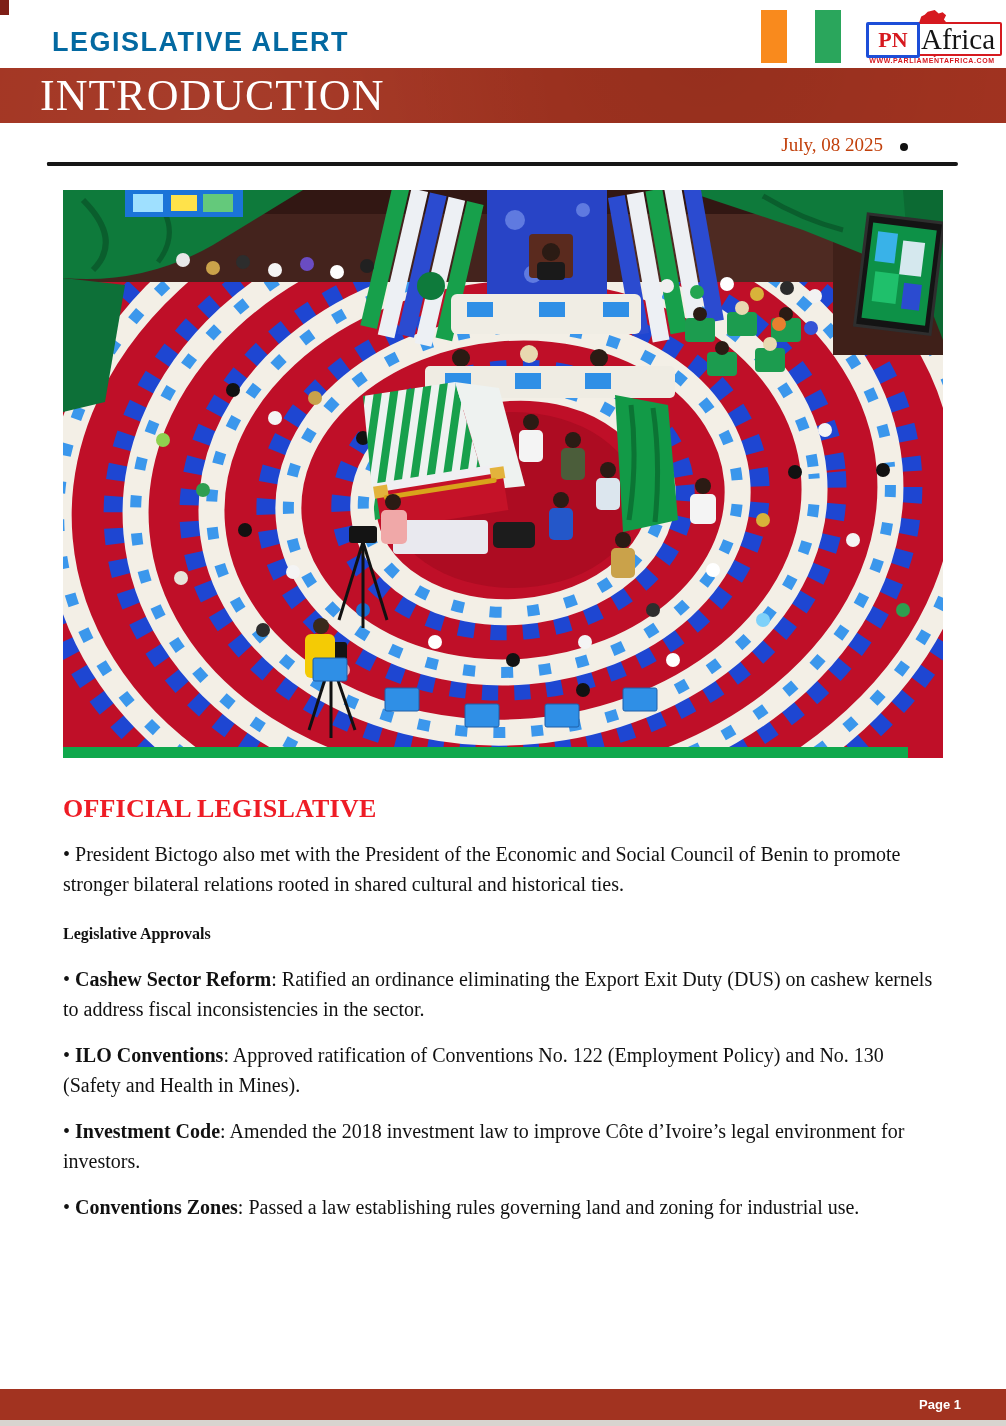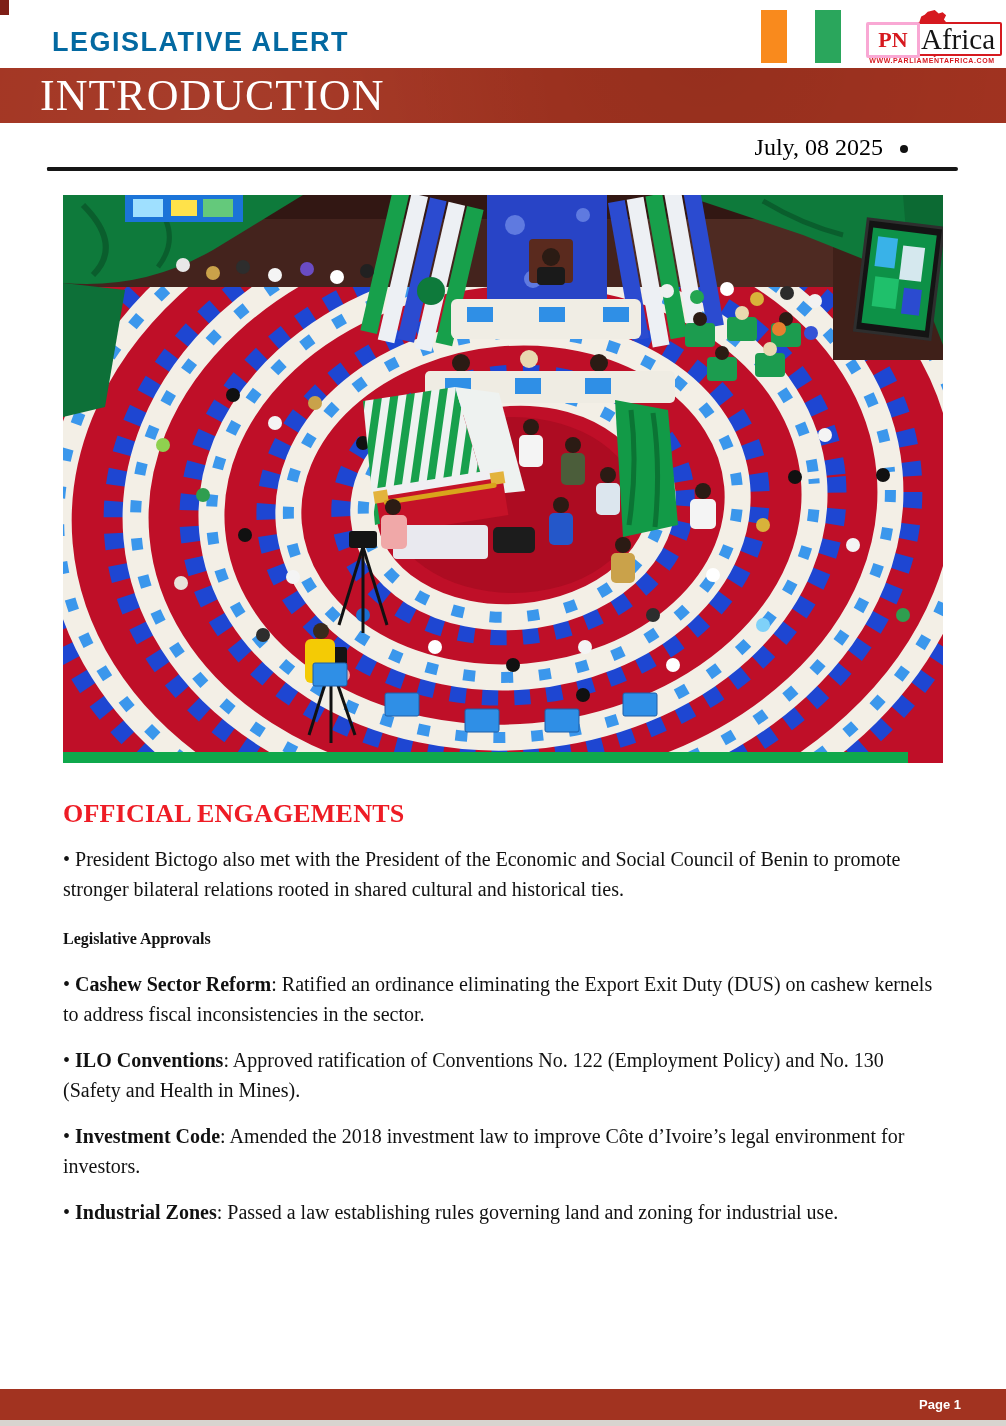--- a/index.html
+++ b/index.html
@@ -20,21 +20,21 @@
   .flag .s1{background:#f98a1d;}
   .flag .s2{background:#ffffff;}
   .flag .s3{background:#2aa65c;margin-left:2px;}
   .logo{position:absolute;left:862px;top:10px;width:140px;height:56px;}
   .logo .africa-map{position:absolute;left:38px;top:0px;width:66px;height:48px;}
   .logo .lbox{
     position:absolute;top:12px;height:30px;background:#fff;
     display:flex;align-items:center;justify-content:center;
     font-family:"Liberation Serif", serif;
   }
-  .logo .pn-box{left:4px;width:48px;border:3px solid #f9a8d4;color:#d6191f;
+  .logo .pn-box{left:4px;width:48px;border:3px solid #1d4ed8;color:#d6191f;
     font-size:22px;font-weight:bold;z-index:2;border-radius:2px;}
   .logo .africa-box{left:52px;width:84px;border:2px solid #d6191f;color:#141414;
     font-size:29px;z-index:1;border-radius:2px;}
   .logo .logo-url{
     position:absolute;left:0;top:47px;width:140px;text-align:center;
     font-family:"Liberation Sans", sans-serif;font-size:7px;font-weight:bold;
     color:#d6191f;letter-spacing:0.6px;
   }
   
   .intro-banner{
@@ -43,21 +43,21 @@
                      radial-gradient(circle at 70% -40%, rgba(0,0,0,0.08), transparent 50%);
     display:flex;align-items:center;
   }
   .intro-title{
     margin-left:40px;color:#ffffff;font-family:"Liberation Serif", serif;
     font-size:44px;letter-spacing:1px;font-weight:normal;
   }
   
   .content{padding:0 48px 0 63px;}
   .dateline{
-    text-align:right;padding:11px 50px 6px 0;font-size:24px;color:#000000;
+    text-align:right;padding:11px 50px 6px 0;font-size:19px;color:#c2410c;
   }
   .date-dot{
     display:inline-block;width:8px;height:8px;border-radius:50%;
     background:#111;margin-left:17px;vertical-align:middle;
   }
   .rule{height:4px;background:#161616;margin-left:-16px;border-radius:2px 3px 3px 2px;}
   .photo-wrap{margin-top:24px;width:880px;height:568px;}
   .section-title{
     margin:36px 0 16px 0;color:#ee1c25;font-weight:bold;font-size:26px;
     font-family:"Liberation Serif", serif;letter-spacing:0.2px;
@@ -322,33 +322,33 @@
           <circle cx="724" cy="98" r="7" fill="#2b2b2b"></circle>
         <circle cx="752" cy="106" r="7" fill="#f2f2f2"></circle>
           <circle cx="716" cy="134" r="7" fill="#e77f2f"></circle>
         <circle cx="748" cy="138" r="7" fill="#3553d6"></circle>
       </g>
 
       <rect x="0" y="557" width="845" height="11" fill="#0fa84c"></rect>
     </svg>
   </div>
 
-  <div class="section-title">OFFICIAL ENGAGEMENTS</div>
+  <div class="section-title">OFFICIAL LEGISLATIVE</div>
 
 
   <p class="para"><span>•</span> <span>President Bictogo also met with the President of the Economic and Social Council of Benin to promote stronger bilateral relations rooted in shared cultural and historical ties.</span></p>
 
   <div class="subheading">Legislative Approvals</div>
 
   <p class="para"><span>•</span> <b>Cashew Sector Reform</b><span>: Ratified an ordinance eliminating the Export Exit Duty (DUS) on cashew kernels to address fiscal inconsistencies in the sector.</span></p>
 
   <p class="para"><span>•</span> <b>ILO Conventions</b><span>: Approved ratification of Conventions No. 122 (Employment Policy) and No. 130 (Safety and Health in Mines).</span></p>
 
   <p class="para"><span>•</span> <b>Investment Code</b><span>: Amended the 2018 investment law to improve Côte d’Ivoire’s legal environment for investors.</span></p>
 
-  <p class="para"><span>•</span> <b>Industrial Zones</b><span>: Passed a law establishing rules governing land and zoning for industrial use.</span></p>
+  <p class="para"><span>•</span> <b>Conventions Zones</b><span>: Passed a law establishing rules governing land and zoning for industrial use.</span></p>
 
 </div>
 
 <div class="footer-bar">
   <span class="page-label">Page 1</span>
 </div>
 <div class="footer-strip"></div>
 
 </body></html>

